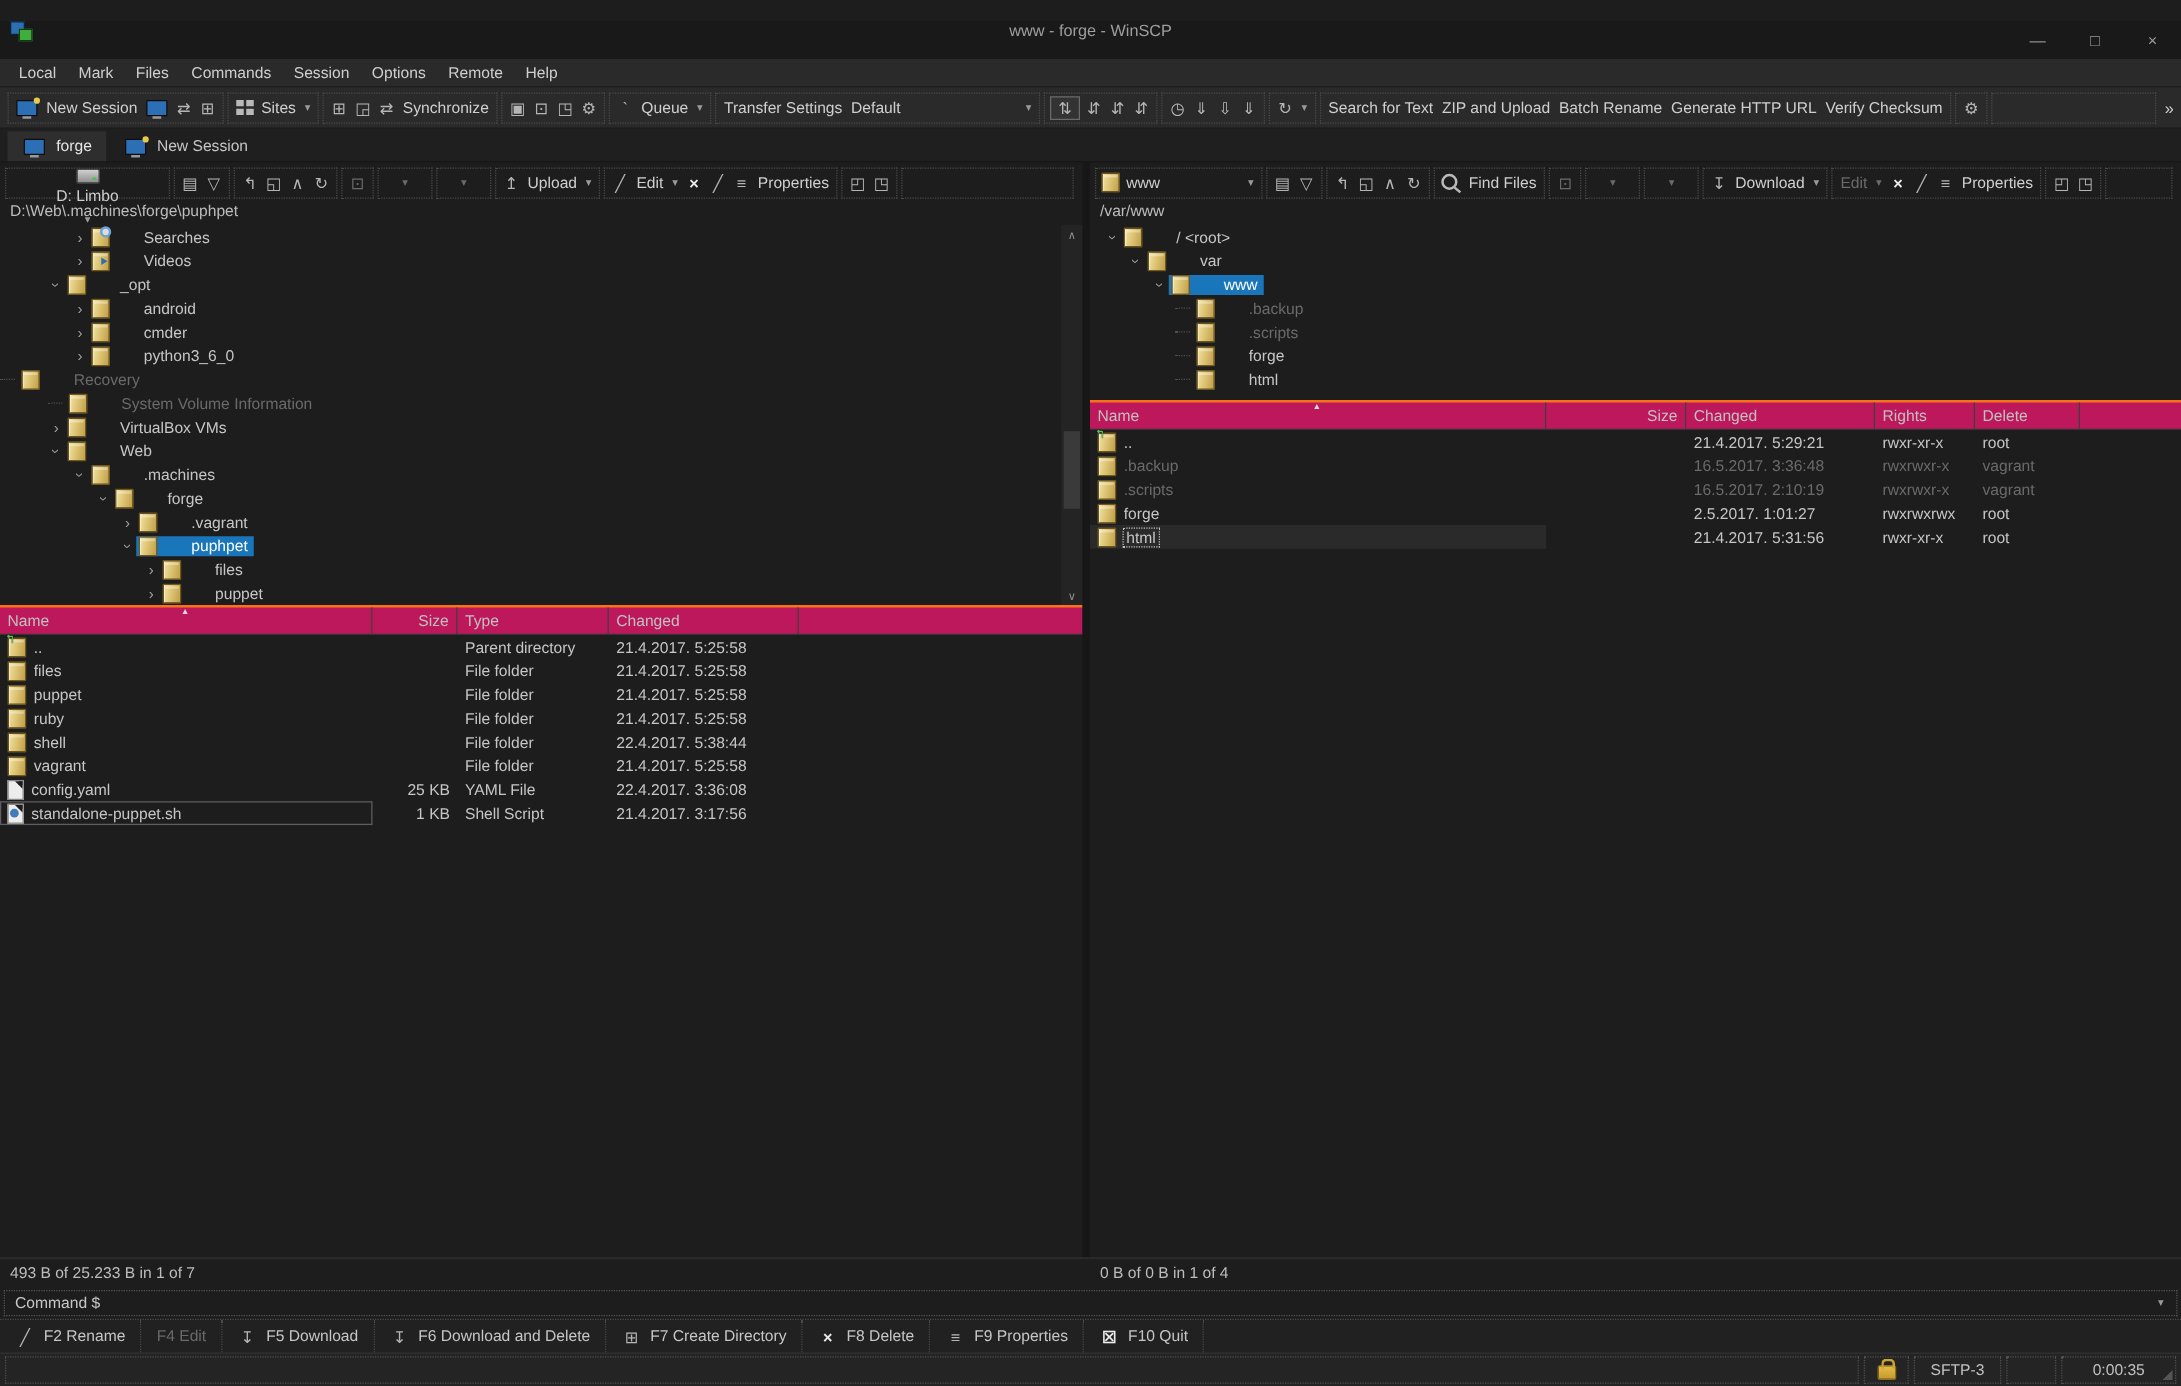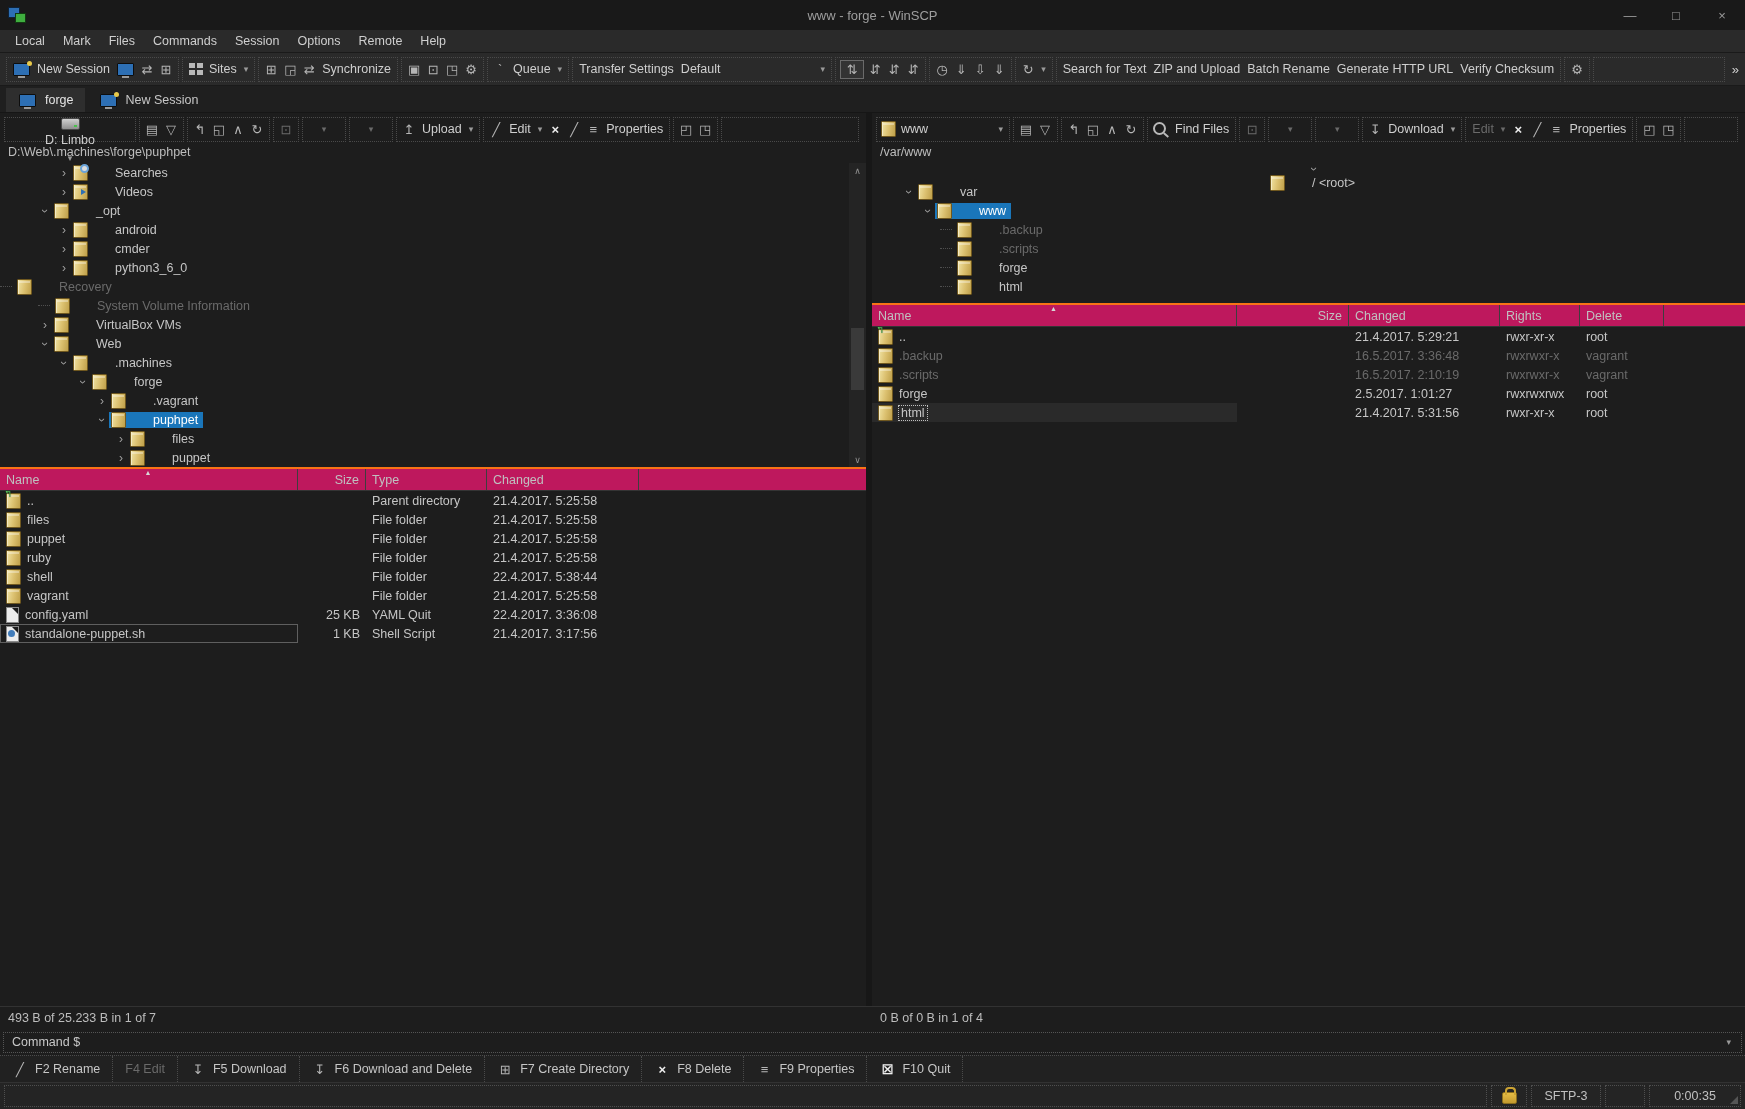--- a/index.html
+++ b/index.html
@@ -3,21 +3,21 @@
 <meta charset="utf-8">
 <style>
   html,body{margin:0;padding:0;background:#101010;}
   #app{width:1745px;height:1109px;background:#1d1d1d;color:#c6c6c6;
        font-family:"Liberation Sans",sans-serif;font-size:12.5px;
        display:flex;flex-direction:column;overflow:hidden;position:relative;}
   .dim{color:#6a6a6a !important;}
   .dimtxt{color:#6a6a6a !important;}
   .flexsp{flex:1;}
   
-  .titlebar{height:30px;background:#191919;display:flex;align-items:center;position:relative;flex:none;}
+  .titlebar{height:30px;background:#191919;display:flex;align-items:flex-start;position:relative;flex:none;margin-top:17px;}
   .applogo{position:relative;width:20px;height:16px;margin-left:8px;}
   .applogo::before{content:"";position:absolute;left:0;top:0;width:10px;height:9px;background:#2d6fb4;border:1px solid #0e2238;}
   .applogo::after{content:"";position:absolute;left:7px;top:6px;width:9px;height:8px;background:#3fae3f;border:1px solid #123a12;}
   .wtitle{position:absolute;left:0;right:0;text-align:center;color:#9e9e9e;font-size:13px;}
   .wbtns{margin-left:auto;display:flex;z-index:2;}
   .wbtn{width:46px;height:30px;display:flex;align-items:center;justify-content:center;color:#9a9a9a;font-size:13px;}
   
   .menubar{height:22px;background:#2a2a2a;display:flex;align-items:center;padding-left:6px;flex:none;border-bottom:1px solid #1a1a1a;}
   .mitem{padding:0 9px;color:#cfcfcf;}
   
@@ -493,21 +493,21 @@
           </div>
           <div class="lrow">
             <div class="cell" style="width: 298px;">
               <span class="ifile"></span>
               <span>config.yaml</span>
             </div>
             <div class="cell r" style="width: 68px;">
               <span>25 KB</span>
             </div>
             <div class="cell" style="width: 121px;">
-              <span>YAML Quit</span>
+              <span>YAML File</span>
             </div>
             <div class="cell" style="width: 152px;">
               <span>22.4.2017. 3:36:08</span>
             </div>
             <div class="cell lfill"></div>
           </div>
           <div class="lrow">
             <div class="cell focusrect" style="width: 298px;">
               <span class="ifile iscript"></span>
               <span>standalone-puppet.sh</span>
@@ -572,21 +572,21 @@
             <span class="tlabel">Properties</span>
           </div>
           <div class="tgrp">
             <span class="gicon">◰</span>
             <span class="gicon">◳</span>
           </div>
           <div class="tgrp boxfill"></div>
         </div>
       <div class="ppath">/var/www</div>
       <div class="treebox rt" id="rtree">
-          <div class="trow" style="padding-left: 11px; flex-direction: column;">
+          <div class="trow" style="padding-left: 11px;">
             <span class="exp o">›</span>
             <span class="nodewrap">
               <span class="ifolder"></span>
               <span class="nlabel">/ &lt;root&gt;</span>
             </span>
           </div>
           <div class="trow" style="padding-left: 30px;">
             <span class="exp o">›</span>
             <span class="nodewrap">
               <span class="ifolder"></span>

